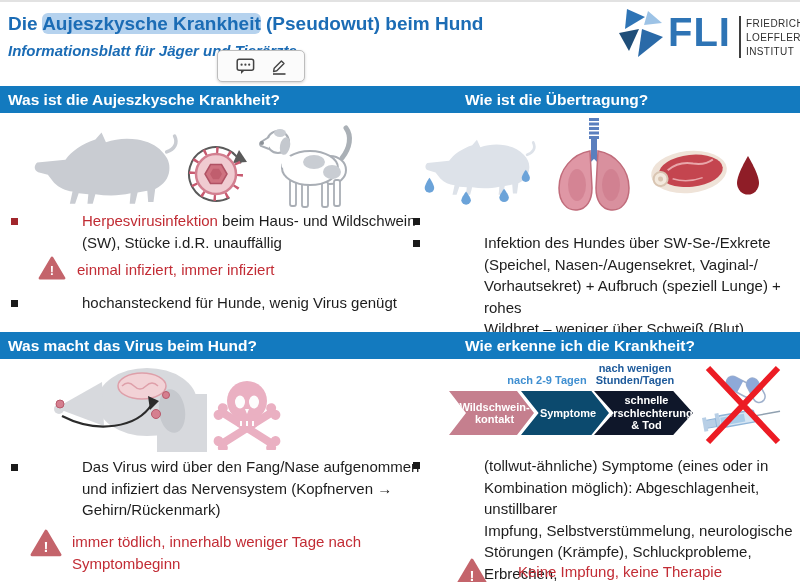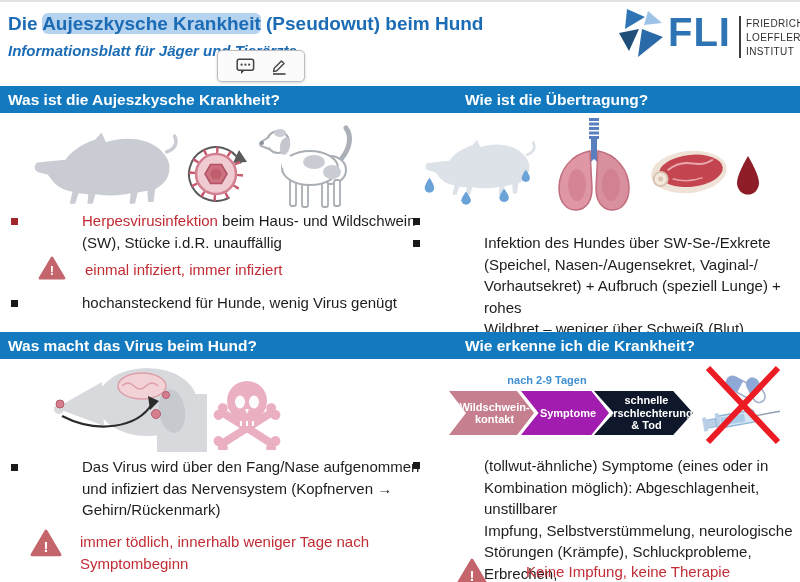--- a/index.html
+++ b/index.html
@@ -24,21 +24,21 @@
 
   
   .bar{position:absolute;left:0;width:800px;height:27px;background:#137abf;}
   .bar .lbl{position:absolute;top:0;height:27px;line-height:27px;font-size:15.5px;font-weight:bold;color:#fff;white-space:nowrap;}
 
   
   .sq{position:absolute;width:7px;height:7px;background:#1a1a1a;}
   .sq.red{background:#a1262c;}
   .btext{position:absolute;font-size:15px;line-height:21.5px;color:#1d1d1d;white-space:pre-line;margin-left:44px;}
   .lead-red{color:#c02b33;}
-  .warn-text{position:absolute;font-size:15px;line-height:21.5px;color:#c22c35;white-space:pre-line;margin-left:8px;}
+  .warn-text{position:absolute;font-size:15px;line-height:21.5px;color:#c22c35;white-space:pre-line;}
 
   
   .chev{position:absolute;height:44px;display:flex;align-items:center;justify-content:center;
         clip-path:polygon(0 0,80% 0,100% 50%,80% 100%,0 100%,20% 50%);
         font-size:11px;line-height:12.5px;font-weight:bold;color:#fff;text-align:center;white-space:pre-line;padding-left:6px;box-sizing:border-box;}
   .flow-above{position:absolute;font-size:11px;line-height:11.5px;font-weight:bold;text-align:center;white-space:pre-line;}
 </style>
 </head>
 <body>
 
@@ -215,23 +215,25 @@
 und infiziert das Nervensystem (Kopfnerven →
 Gehirn/Rückenmark)</div>
   <svg class="abs" style="left:30px;top:529px" width="32" height="28" viewBox="0 0 30 26">
     <path d="M15 2 L28 24 L2 24 Z" fill="#c4646b" stroke="#c4646b" stroke-width="3" stroke-linejoin="round"></path>
     <text x="15" y="21" text-anchor="middle" font-size="14" font-weight="bold" fill="#fff">!</text>
   </svg>
   <div class="warn-text" style="left:72px;top:531px">immer tödlich, innerhalb weniger Tage nach
 Symptombeginn</div>
 
   <div class="flow-above" style="left:499px;top:375px;width:96px;color:#3f8fd1">nach 2-9 Tagen</div>
+  <div class="flow-above" style="left:585px;top:363px;width:100px;color:#1d5a9b">nach wenigen
+Stunden/Tagen</div>
   <div class="chev" style="left:449px;top:391px;width:85px;background:#c57f8e"><span>Wildschwein-
 kontakt</span></div>
-  <div class="chev" style="left:521px;top:391px;width:88px;background:#a21caf"><span>Symptome</span></div>
+  <div class="chev" style="left:521px;top:391px;width:88px;background:#0c4a6e"><span>Symptome</span></div>
   <div class="chev" style="left:594px;top:391px;width:99px;background:#0f172a"><span>schnelle
 Verschlechterung
 &amp; Tod</span></div>
   <svg class="abs" style="left:700px;top:362px" width="86" height="86" viewBox="0 0 86 86">
     <g transform="translate(30,12) rotate(28)">
       <rect x="0" y="0" width="30" height="13" rx="6.5" fill="#fff" stroke="#9fb0cc" stroke-width="1.5"></rect>
       <path d="M15,0 h-8.5 a6.5,6.5 0 0 0 0,13 h8.5 z" fill="#8ea9d8"></path>
     </g>
     <g transform="translate(55,14) rotate(62)">
       <rect x="0" y="0" width="26" height="12" rx="6" fill="#fff" stroke="#9fb0cc" stroke-width="1.5"></rect>

